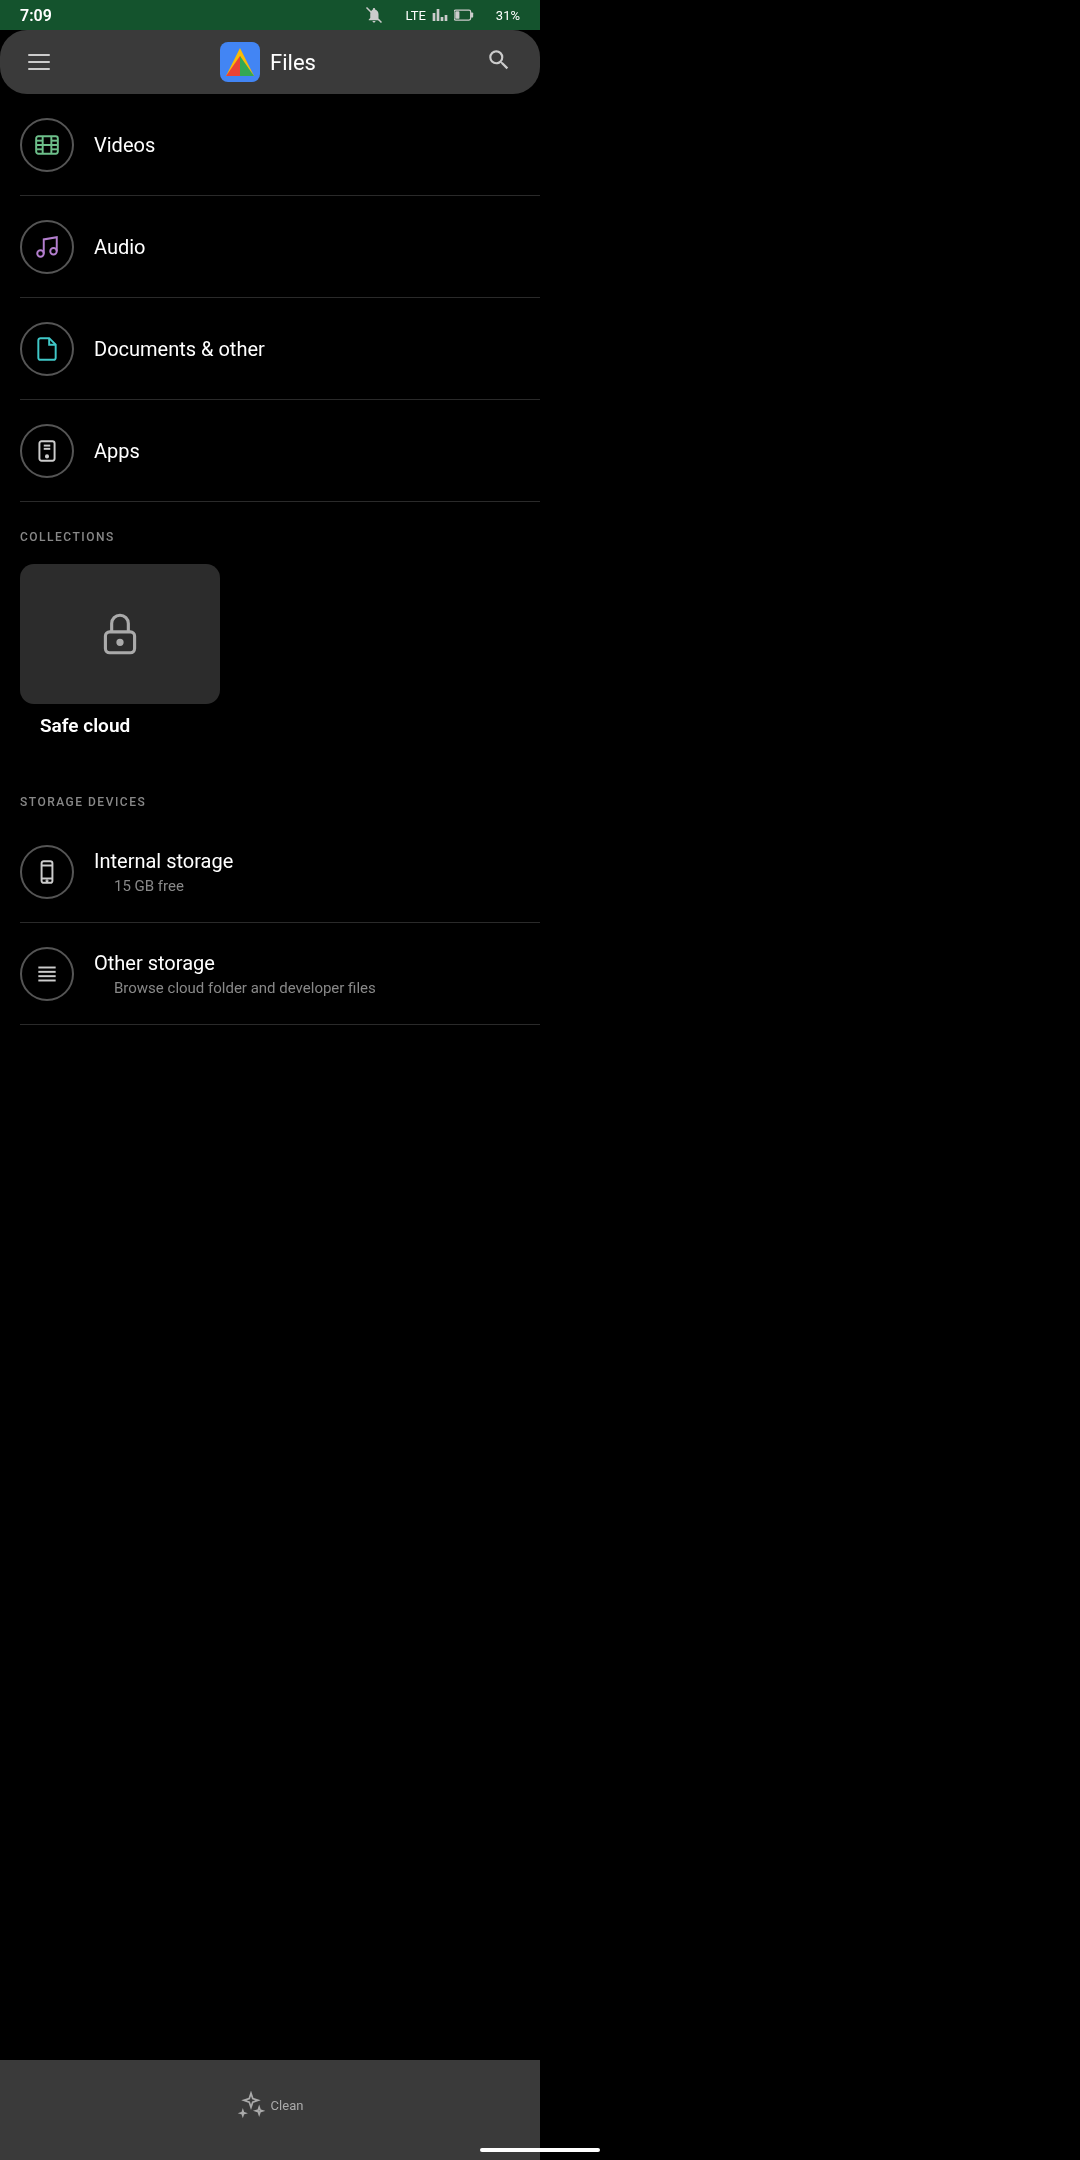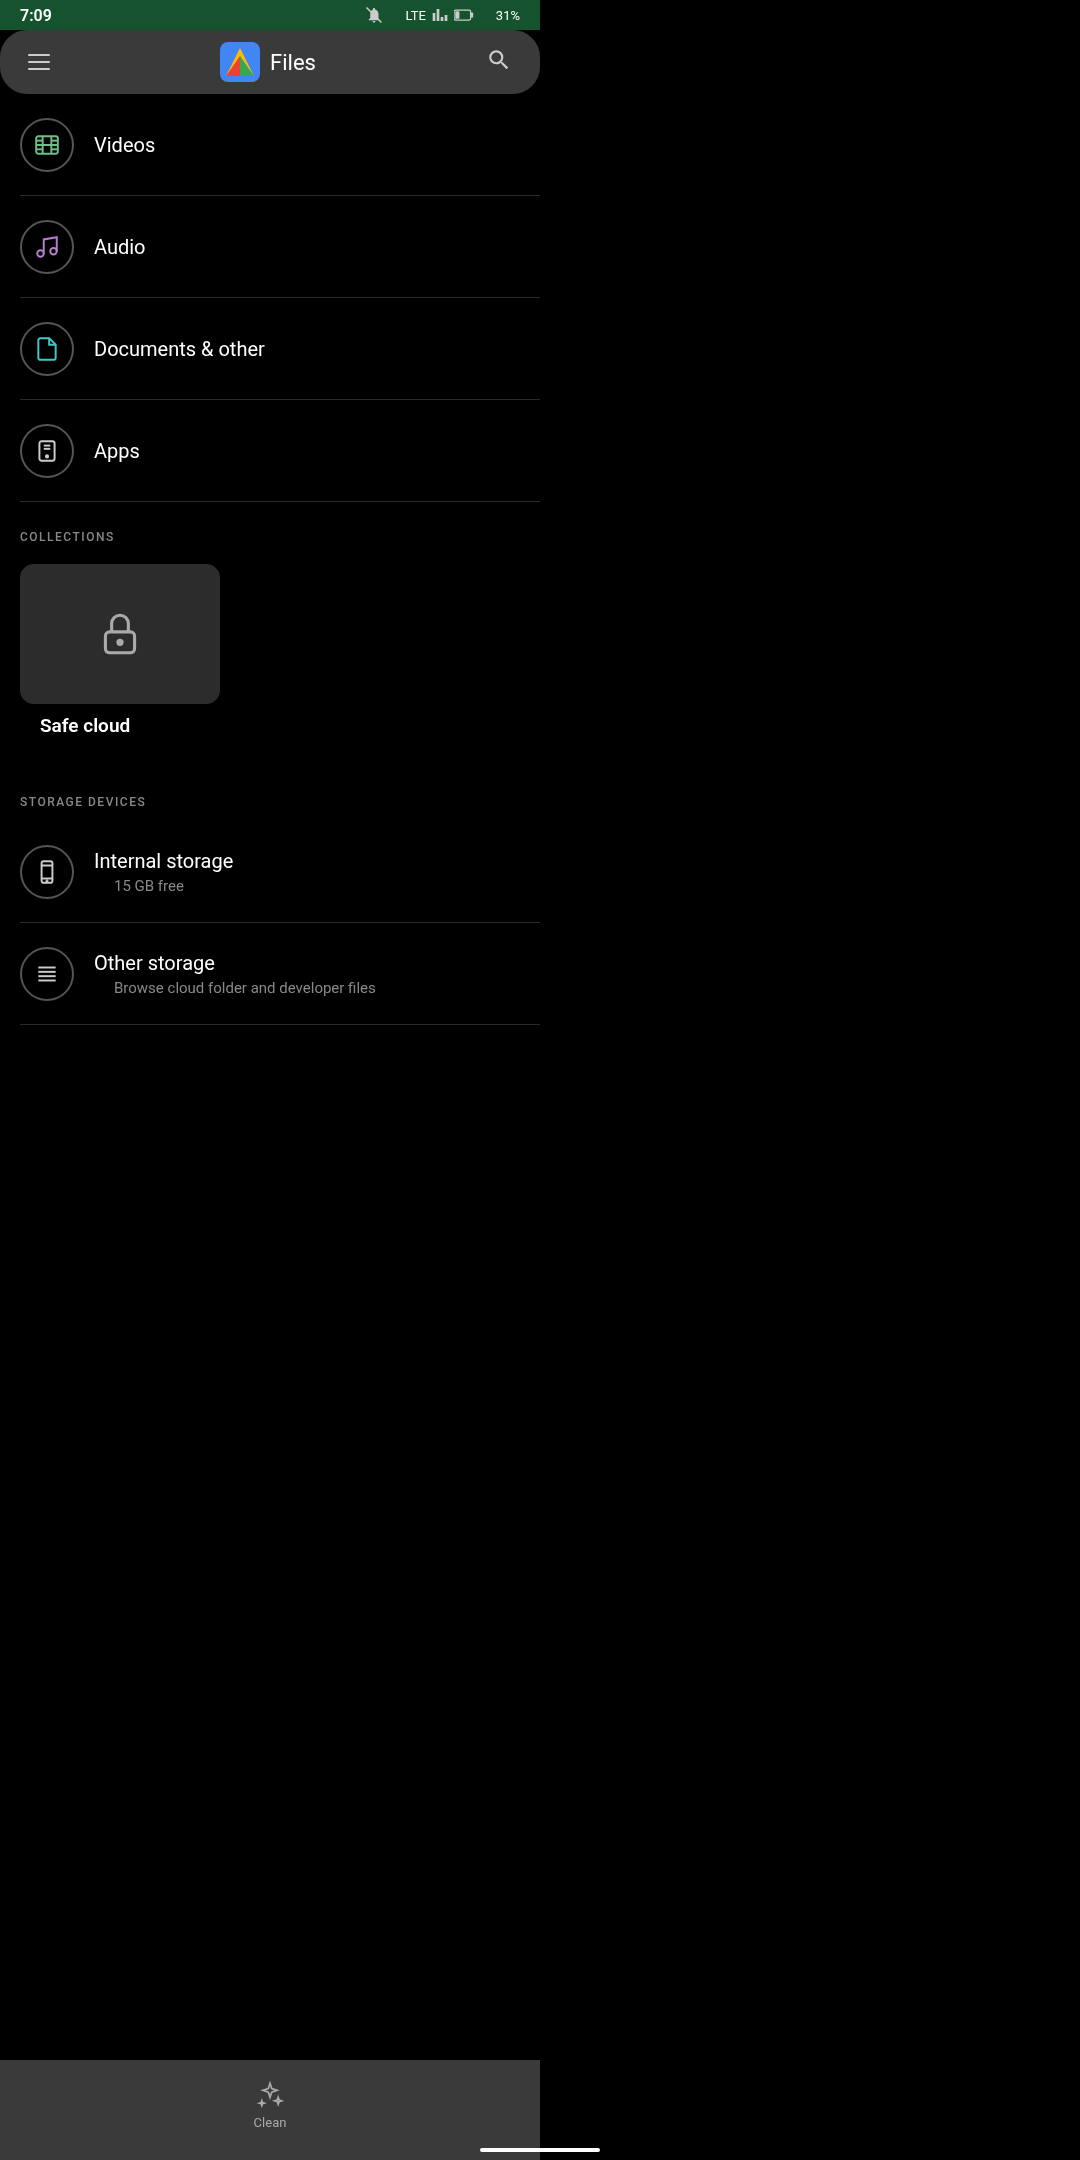--- a/index.html
+++ b/index.html
@@ -204,21 +204,21 @@
       position: fixed;
       bottom: 0;
       width: 540px;
       background: #3a3a3a;
       display: flex;
       height: 100px;
     }
     .nav-item {
       flex: 1;
       display: flex;
-      flex-direction: column;
+      flex-direction: row;
       align-items: center;
       justify-content: center;
       gap: 6px;
       cursor: pointer;
       padding-bottom: 10px;
     }
     .nav-item-label {
       font-size: 13px;
       color: #aaa;
     }

